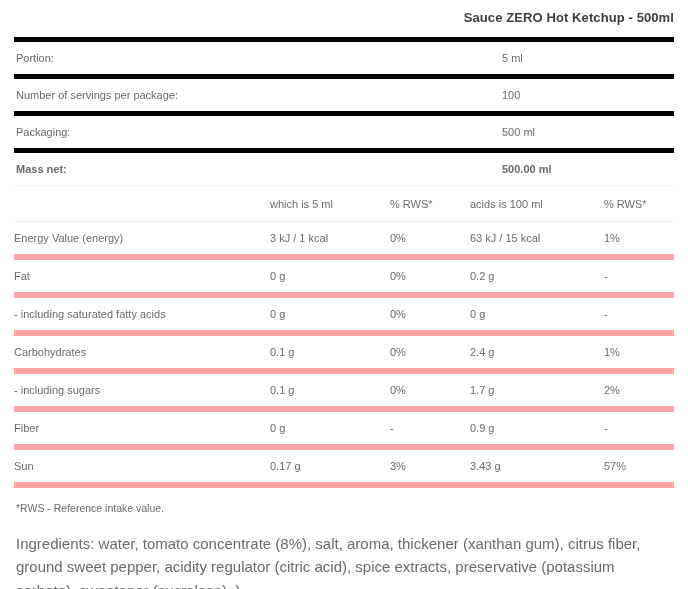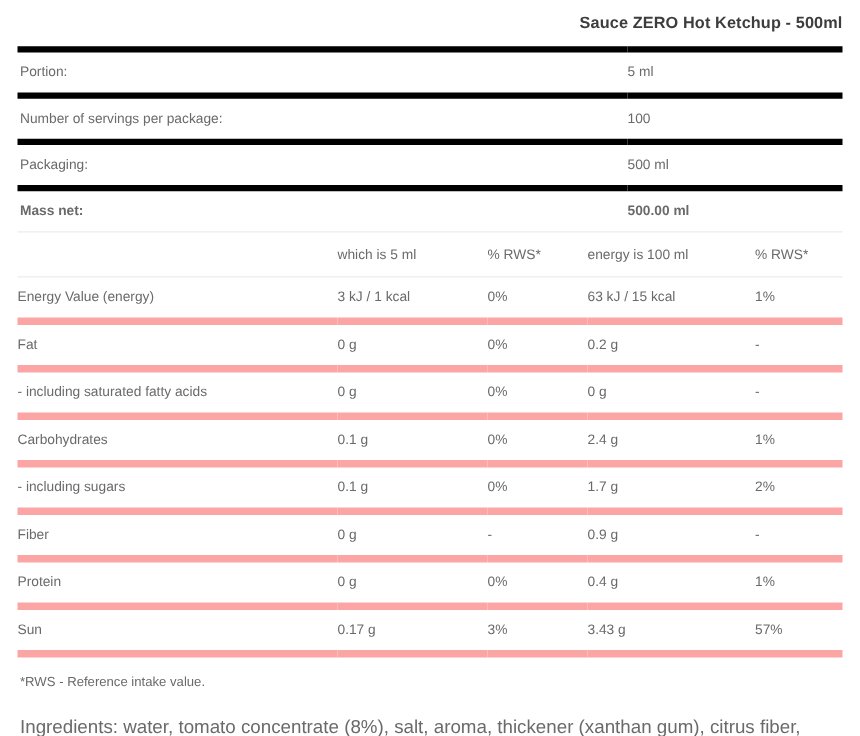--- a/index.html
+++ b/index.html
@@ -117,21 +117,21 @@
     </tbody>
   </table>
 
 
   <table class="nutri-table">
     <thead>
       <tr>
         <th class="c0"></th>
         <th class="c1">which is 5 ml</th>
         <th class="c2">% RWS*</th>
-        <th class="c3">energy is 100 ml</th>
+        <th class="c3">acids is 100 ml</th>
         <th class="c4">% RWS*</th>
       </tr>
     </thead>
     <tbody>
       <tr>
         <td class="c0">Energy Value (energy)</td>
         <td class="c1">3 kJ / 1 kcal</td>
         <td class="c2">0%</td>
         <td class="c3">63 kJ / 15 kcal</td>
         <td class="c4">1%</td>
@@ -165,27 +165,20 @@
         <td class="c4">2%</td>
       </tr>
       <tr>
         <td class="c0">Fiber</td>
         <td class="c1">0 g</td>
         <td class="c2">-</td>
         <td class="c3">0.9 g</td>
         <td class="c4">-</td>
       </tr>
       <tr>
-        <td class="c0">Protein</td>
-        <td class="c1">0 g</td>
-        <td class="c2">0%</td>
-        <td class="c3">0.4 g</td>
-        <td class="c4">1%</td>
-      </tr>
-      <tr>
         <td class="c0">Sun</td>
         <td class="c1">0.17 g</td>
         <td class="c2">3%</td>
         <td class="c3">3.43 g</td>
         <td class="c4">57%</td>
       </tr>
     </tbody>
   </table>
 
   <div class="footnote">*RWS - Reference intake value.</div>

